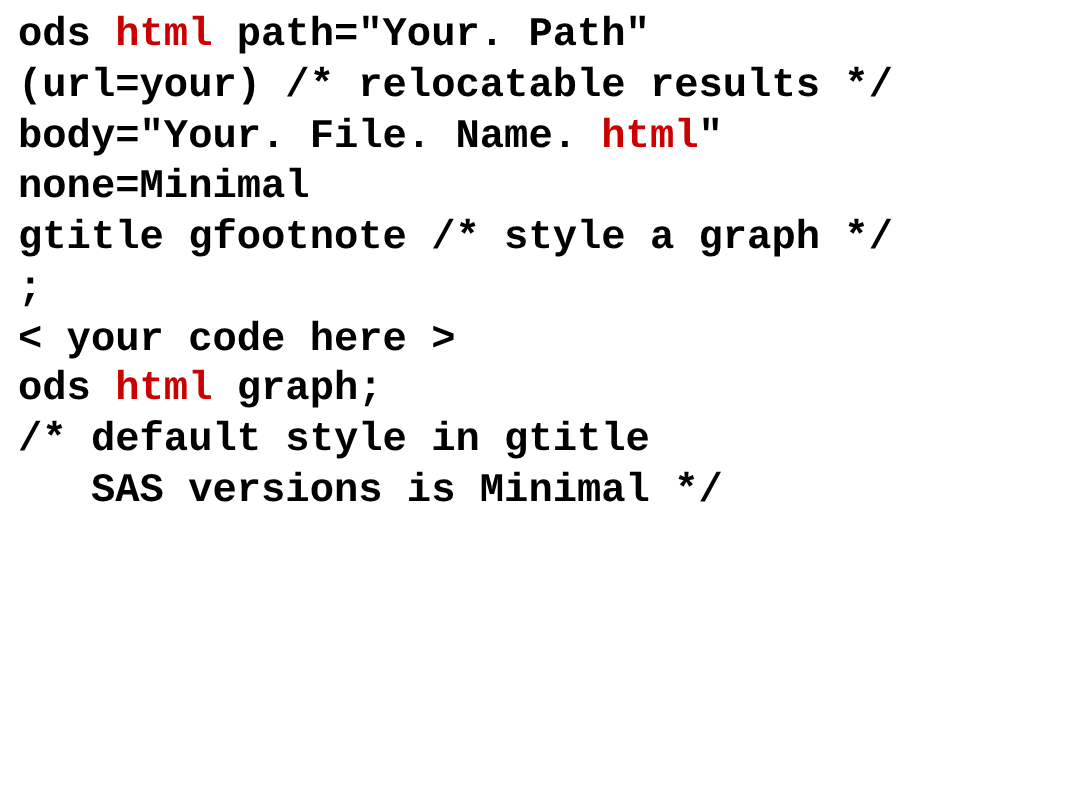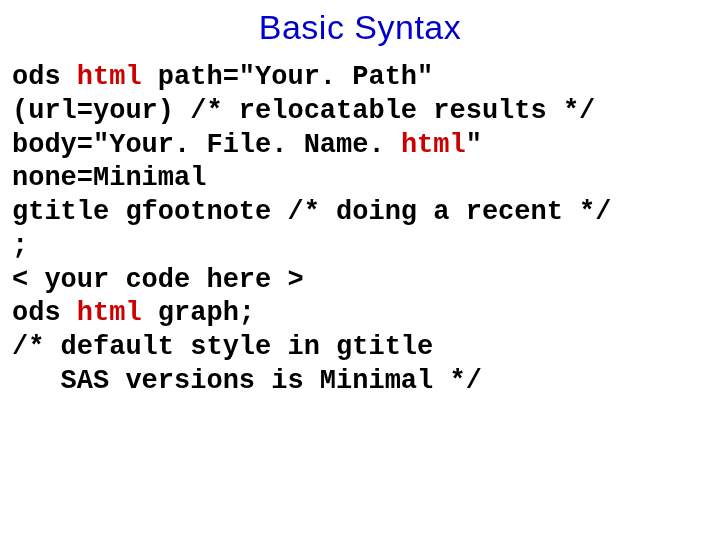--- a/index.html
+++ b/index.html
@@ -33,24 +33,23 @@
     margin: 0;
     white-space: pre;
     color: #000000;
   }
   .red { color: #cc0000; }
 </style>
 </head>
 <body>
 
 <div class="slide">
-  <h1 class="title">Basic Syntax</h1>
   <pre class="code"><span><span>ods </span><span class="red">html</span><span> path="Your. Path"</span></span>
 <span>(url=your) /* relocatable results */</span>
 <span><span>body="Your. File. Name. </span><span class="red">html</span><span>"</span></span>
 <span>none=Minimal</span>
-<span>gtitle gfootnote /* doing a recent */</span>
+<span>gtitle gfootnote /* style a graph */</span>
 <span>;</span>
 <span>&lt; your code here &gt;</span>
 <span><span>ods </span><span class="red">html</span><span> graph;</span></span>
 <span>/* default style in gtitle</span>
 <span>   SAS versions is Minimal */</span></pre>
 </div>
 
 </body></html>

